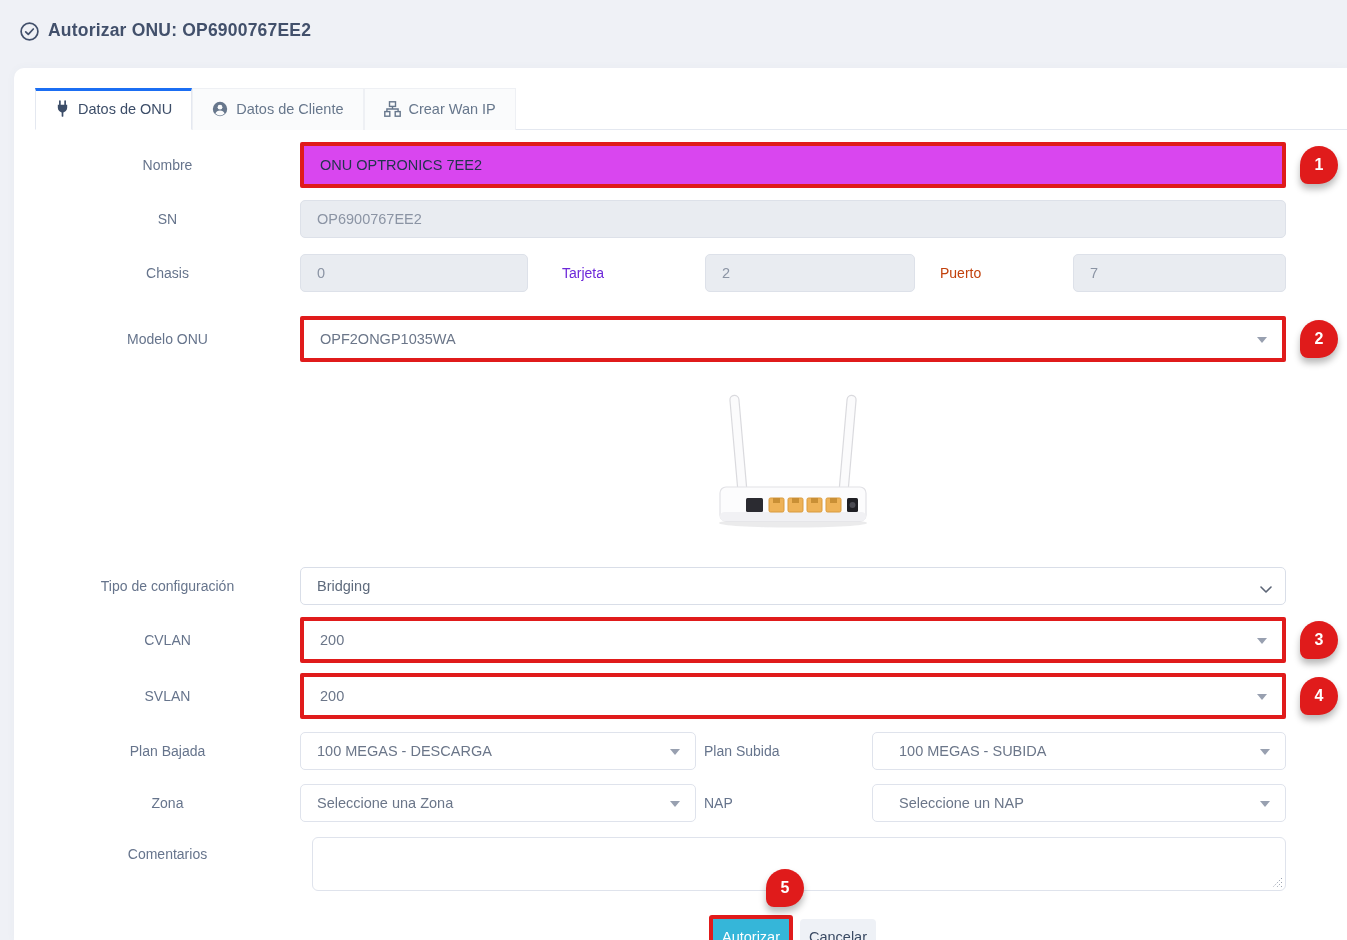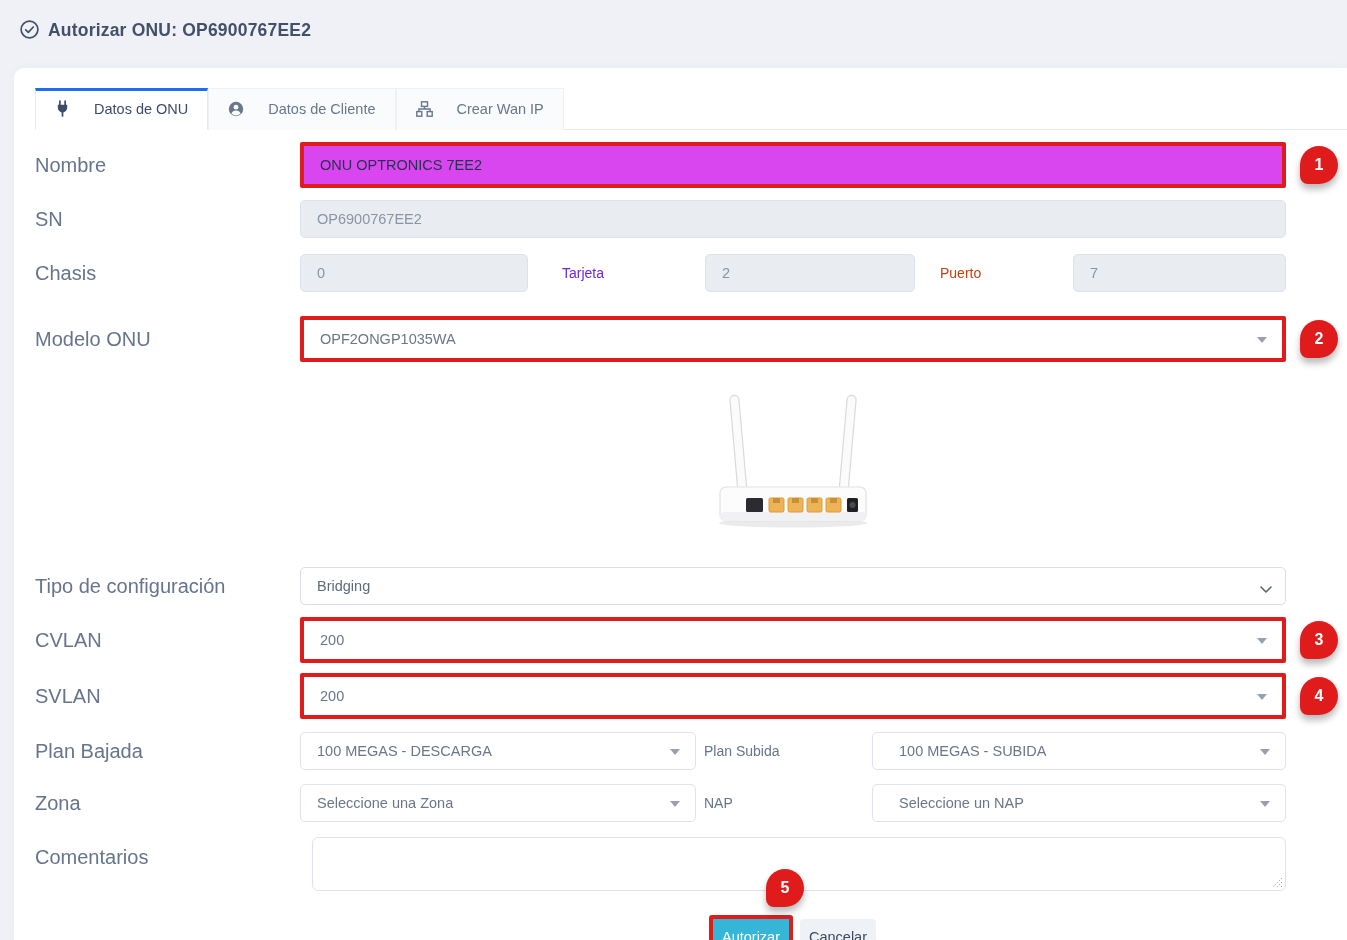--- a/index.html
+++ b/index.html
@@ -5,52 +5,52 @@
   * { margin:0; padding:0; box-sizing:border-box; }
   html,body { width:1347px; height:940px; }
   body {
     background:#eff1f6;
     font-family:"Liberation Sans", sans-serif;
     color:#66748c;
     position:relative;
     overflow:hidden;
   }
   
-  .page-header { position:absolute; left:20px; top:20px; display:flex; align-items:flex-start; gap:9px; }
+  .page-header { position:absolute; left:20px; top:20px; display:flex; align-items:flex-end; gap:9px; }
   .page-header svg { display:block; }
   .page-title { font-size:17.5px; font-weight:bold; color:#42506b; letter-spacing:.2px; }
 
   
   .card {
     position:absolute; left:14px; top:68px; right:0; bottom:0;
     background:#ffffff; border-radius:10px 0 0 0;
     box-shadow:0 0 10px rgba(80,90,120,.04);
     padding:20px 61px 0 21px;
   }
 
   
   .tabbar { display:flex; border-bottom:1px solid #e4e8f0; margin-right:-61px; padding-right:61px; }
   .tab {
-    display:flex; align-items:center; gap:24px;
+    display:flex; align-items:center; gap:8px;
     padding:11px 19px 12px 19px; font-size:14.5px; color:#67778c;
     background:#fafbfc; border:1px solid #eef0f4; border-bottom:none;
     cursor:pointer; margin-bottom:-1px;
   }
   .tab.active {
     background:#fff; color:#3c4d68;
     border:1px solid #e4e8f0; border-bottom:1px solid #fff;
     border-top:3px solid #1b6ef3;
     padding-top:9px;
   }
   .tab svg { display:block; }
 
   
   .form { margin-top:12px; }
   .row { display:flex; align-items:center; margin-bottom:12px; position:relative; }
-  .row .flabel { width:265px; flex:0 0 265px; font-size:20px; color:#66748c; }
+  .row .flabel { width:265px; flex:0 0 265px; font-size:14px; color:#66748c;text-align:center; }
   .ctrl { flex:1; position:relative; }
 
   input.tbox, .sel2, select.native, textarea.tarea {
     width:100%; height:38px; font-family:"Liberation Sans", sans-serif;
     font-size:14.5px; color:#6b7689;
     border:1px solid #dfe3ec; border-radius:5px; background:#fff;
     padding:0 16px; outline:none;
   }
   input.tbox:disabled, input.tbox.disabled {
     background:#e9ecf1; color:#8b94a4; border-color:#dde1e9;

